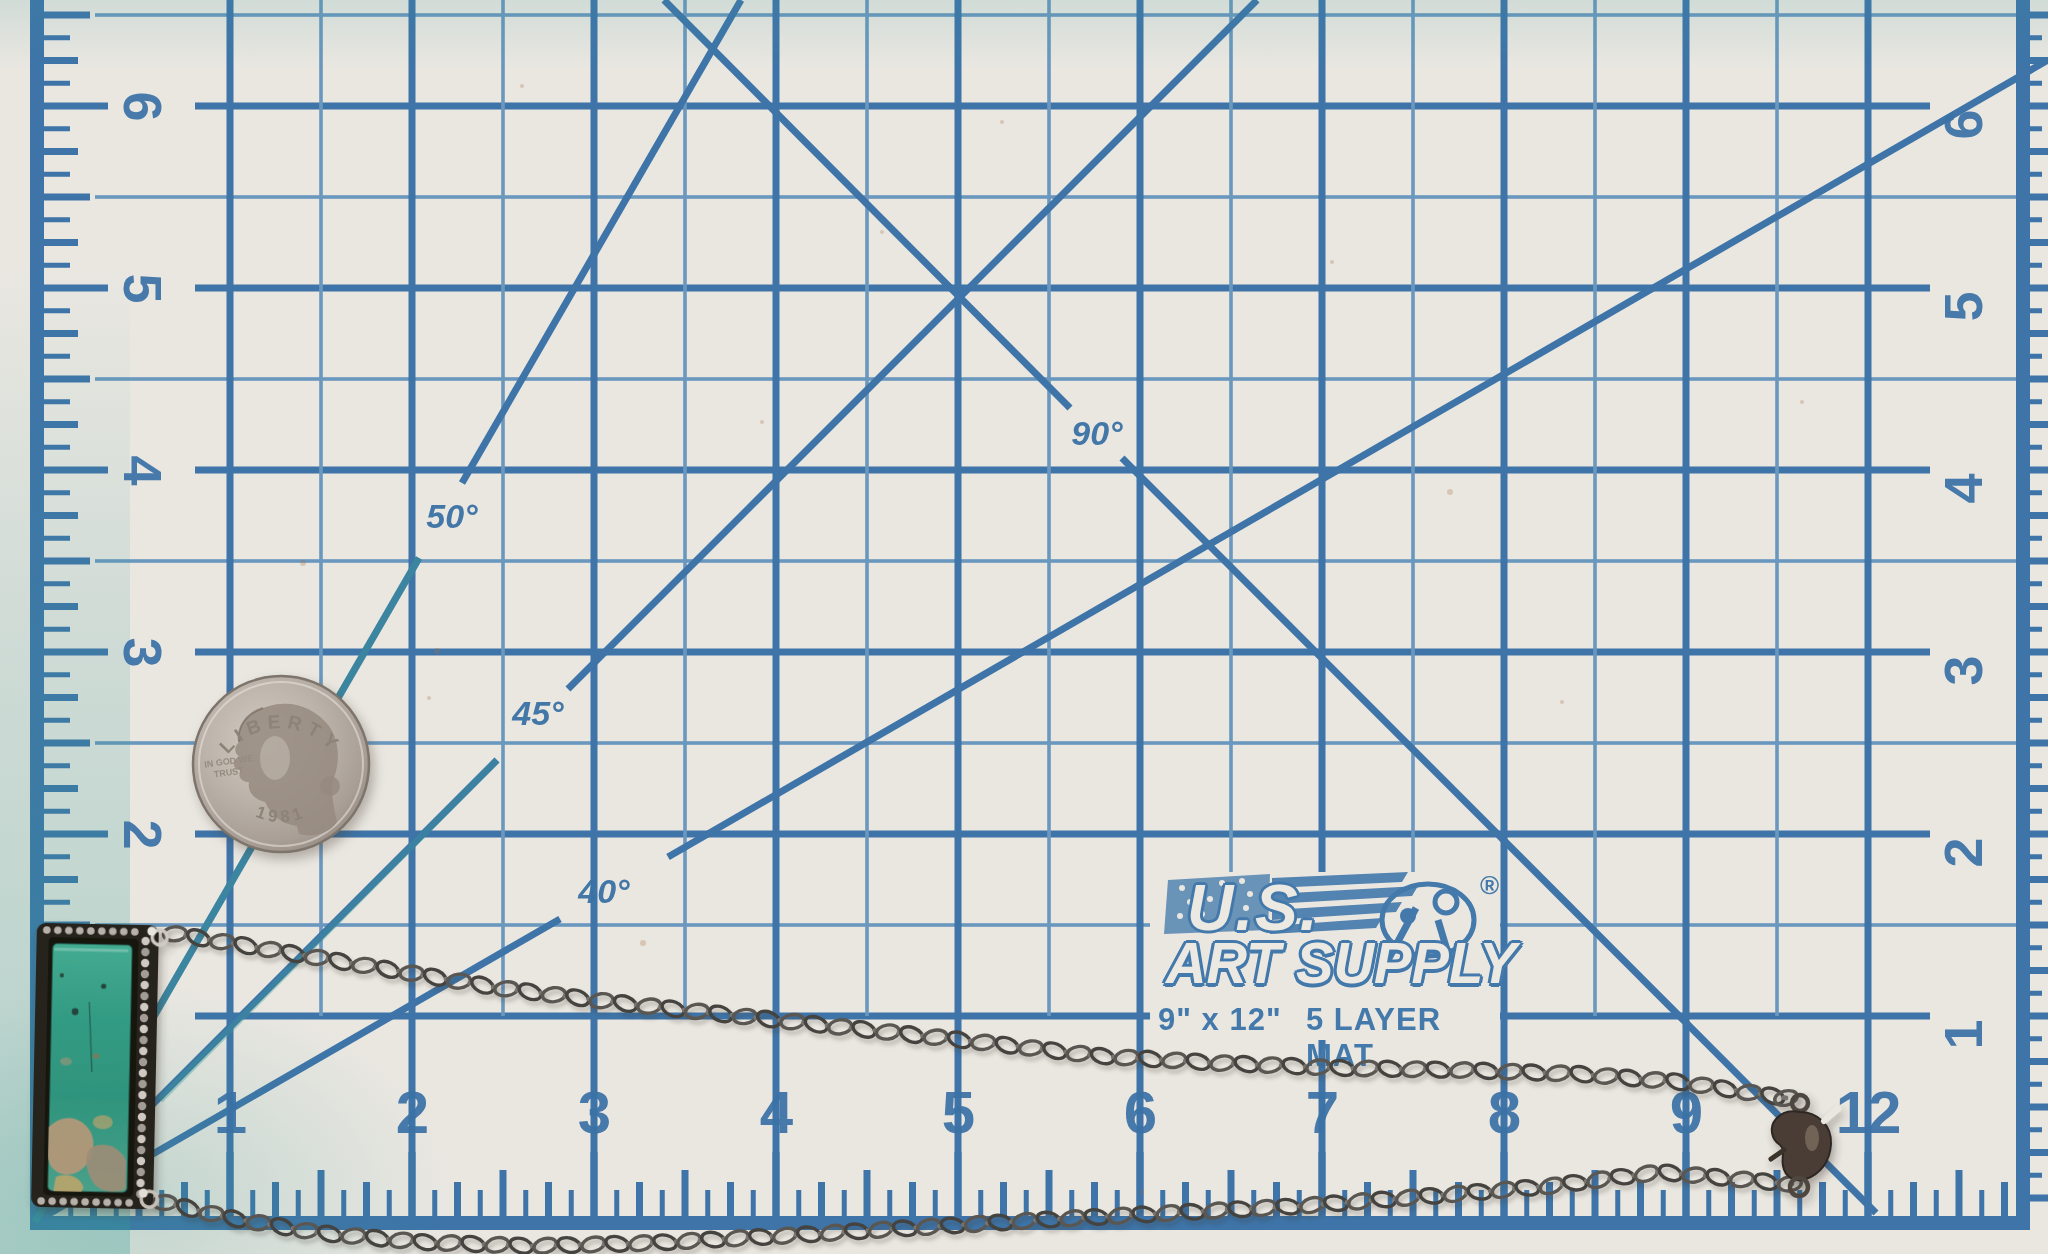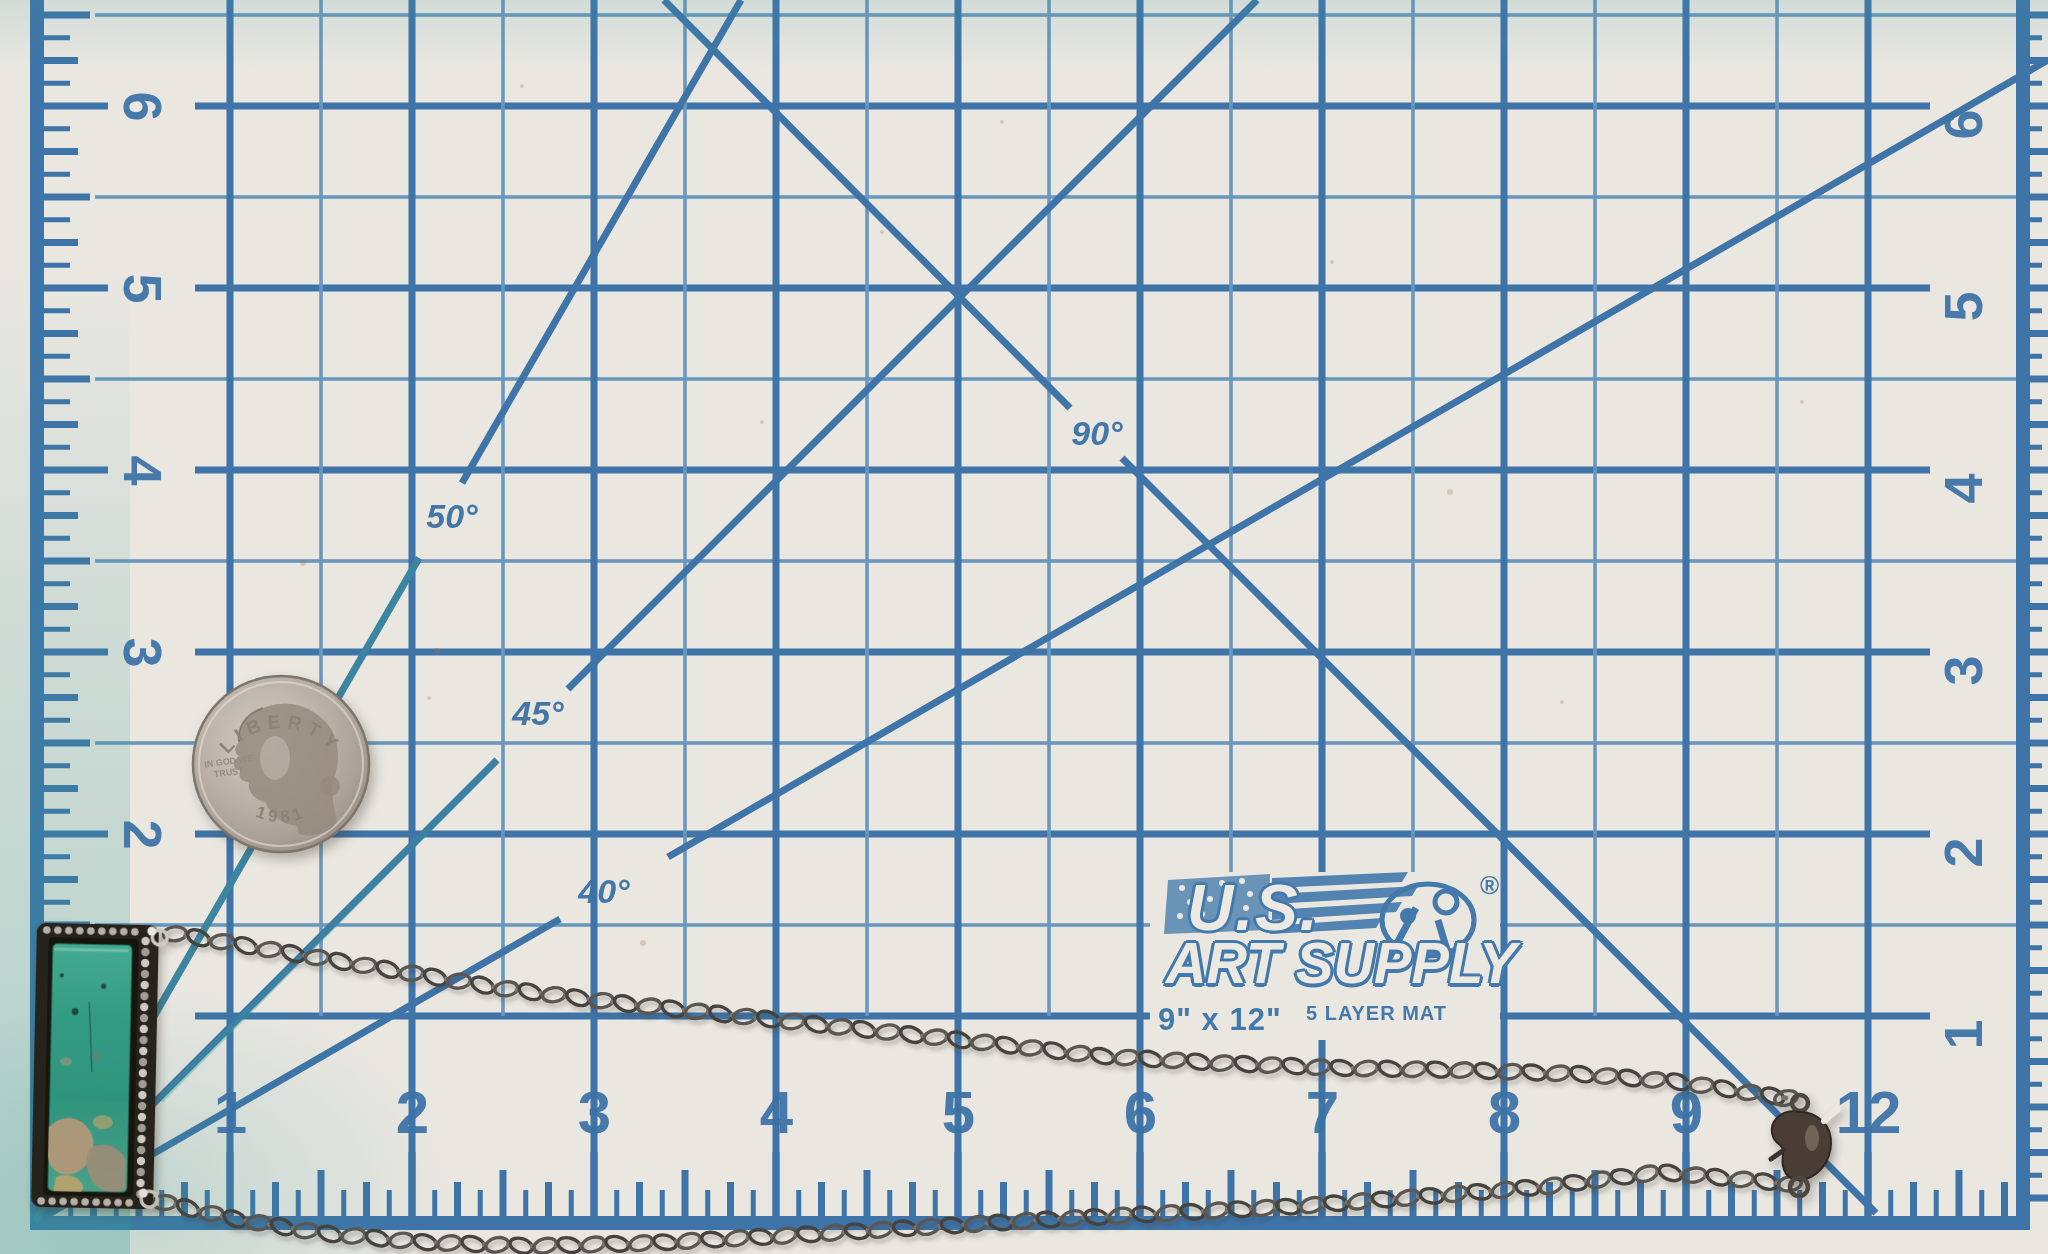--- a/index.html
+++ b/index.html
@@ -23,21 +23,21 @@
       text-shadow:-2px -2px 0 #4379ab,2px -2px 0 #4379ab,-2px 2px 0 #4379ab,2px 2px 0 #4379ab,
                   -3px 0 0 #4379ab,3px 0 0 #4379ab,0 -3px 0 #4379ab,0 3px 0 #4379ab;margin-left:9px;}
   .brand-bottom{position:absolute;left:16px;top:66px;font-size:52px;line-height:52px;
       font-weight:900;font-style:italic;color:#ece9e3;letter-spacing:0px;transform:scale(1.08,1.12);
       transform-origin:left top;white-space:nowrap;
       text-shadow:-2px -2px 0 #4379ab,2px -2px 0 #4379ab,-2px 2px 0 #4379ab,2px 2px 0 #4379ab,
                   -3px 0 0 #4379ab,3px 0 0 #4379ab,0 -3px 0 #4379ab,0 3px 0 #4379ab;}
   .registered{position:absolute;left:330px;top:2px;font-size:26px;font-weight:bold;color:#4379ab;}
   .size-label{position:absolute;left:8px;top:134px;font-size:31px;font-weight:bold;color:#4379ab;
               letter-spacing:1px;}
-  .layers-label{position:absolute;left:156px;top:134px;font-size:20px;font-weight:bold;color:#4379ab;
+  .layers-label{position:absolute;left:156px;top:134px;font-size:31px;font-weight:bold;color:#4379ab;
               letter-spacing:1px;}
   .speck{position:absolute;border-radius:50%;pointer-events:none;}
 </style>
 </head>
 <body>
 
 <div id="scene">
 
   <svg id="grid-svg" width="2048" height="1254">
       <g>

